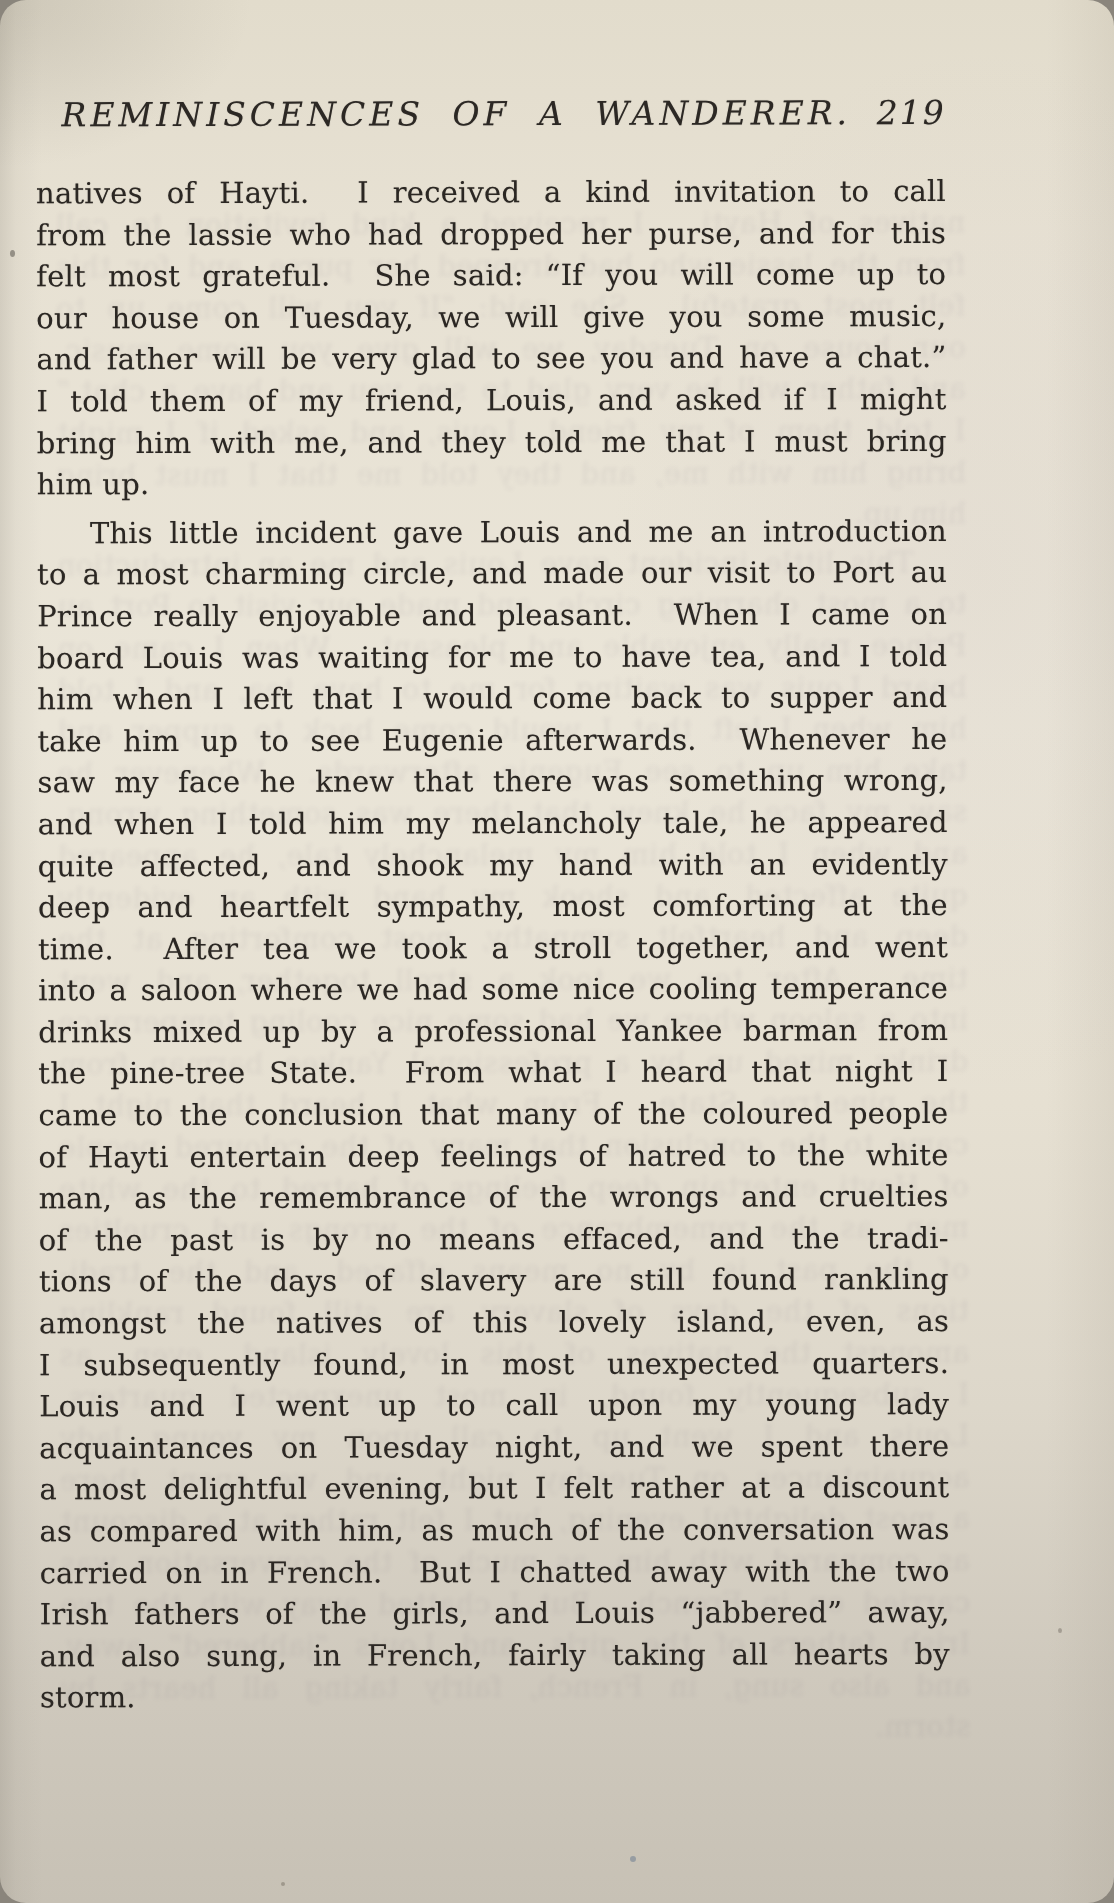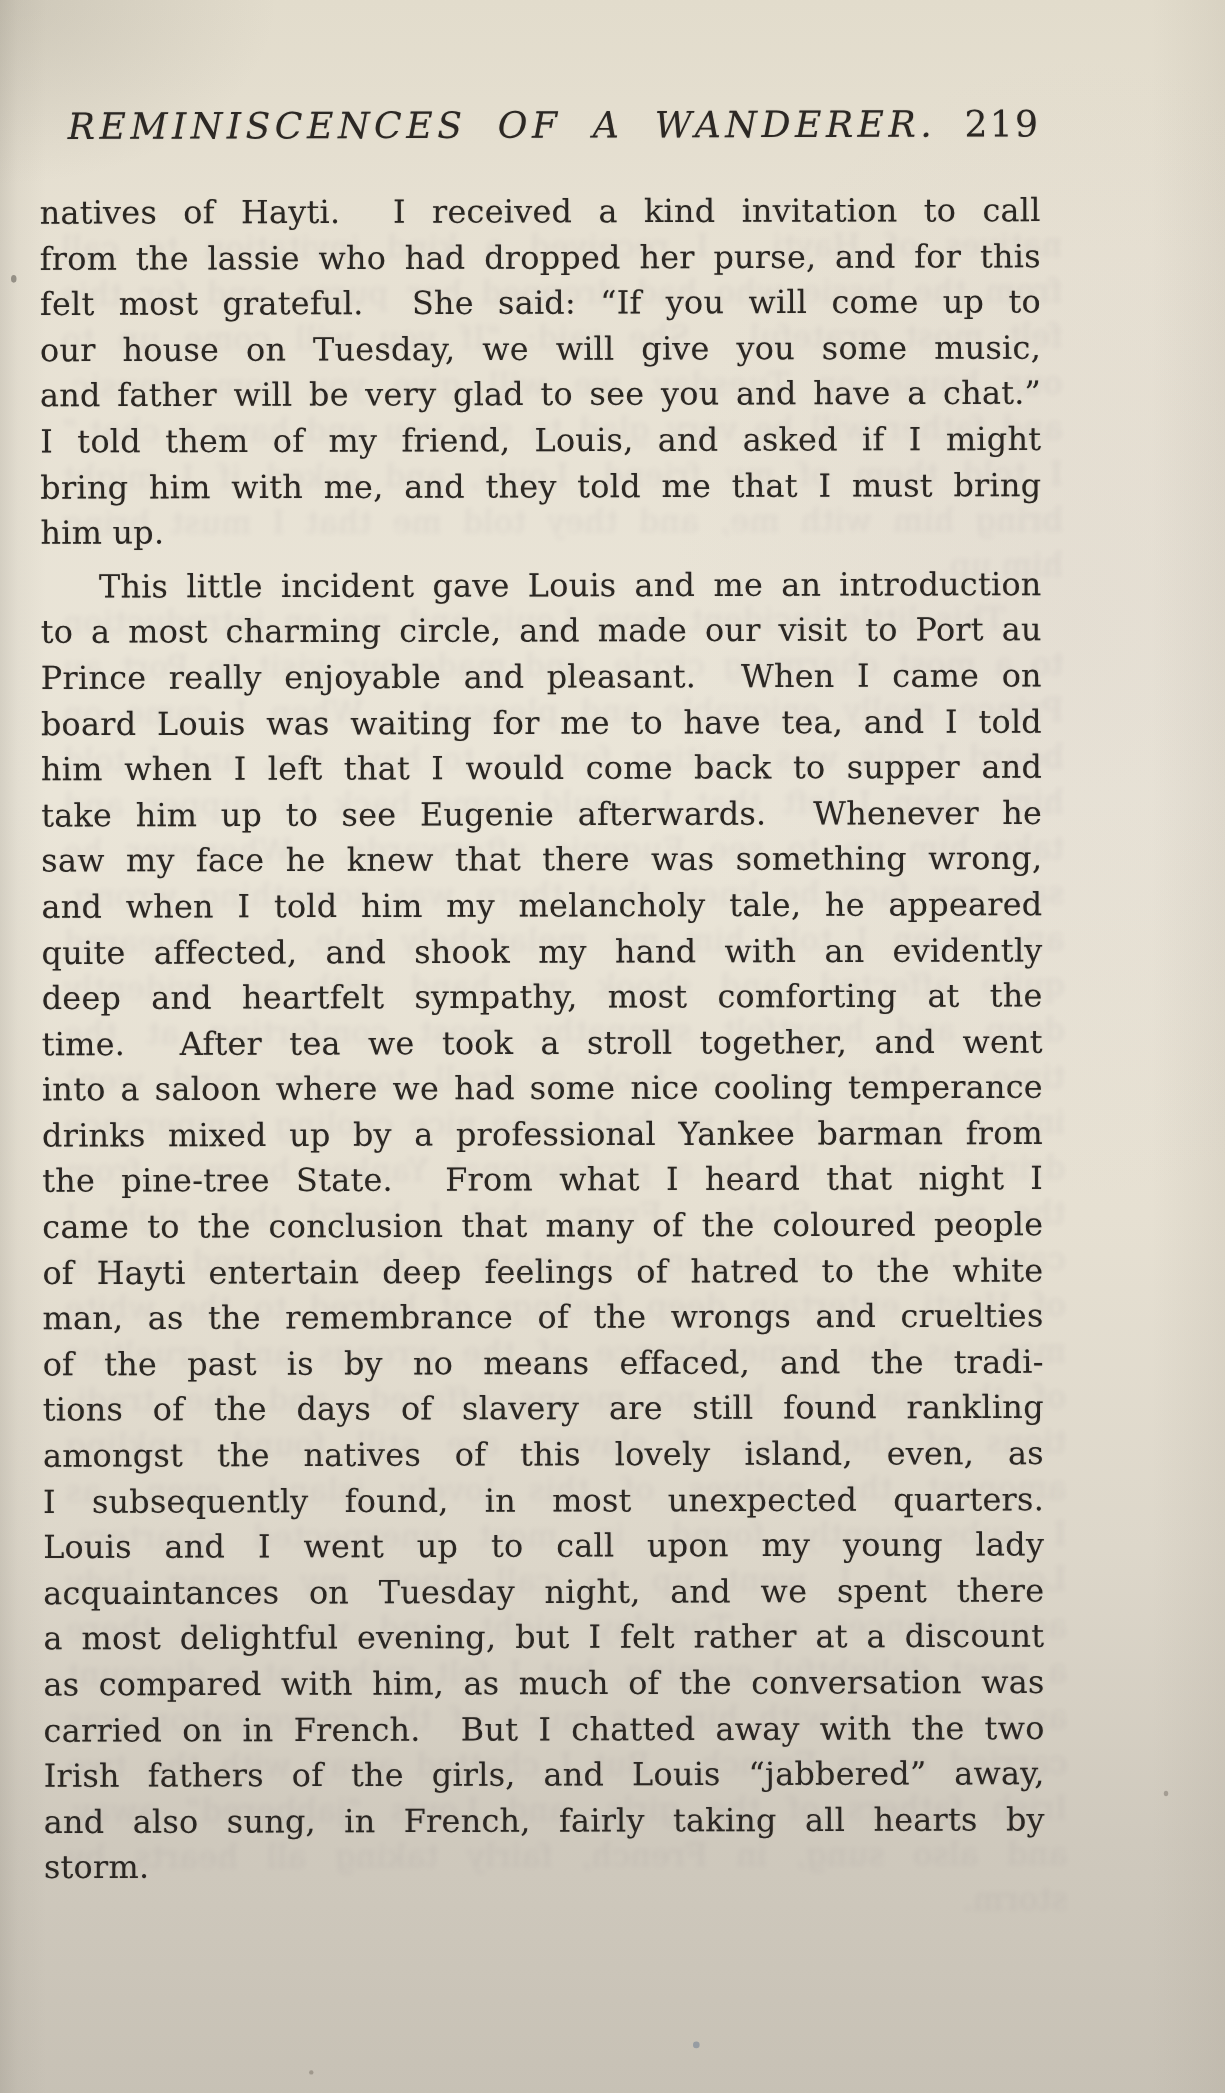--- a/index.html
+++ b/index.html
@@ -7,36 +7,37 @@
     position:relative;
     width:1114px;height:1903px;
     overflow:hidden;
     font-family:"DejaVu Serif","Liberation Serif",serif;
     background:
       radial-gradient(ellipse 360px 240px at 0% 0%, rgba(120,114,103,.20), transparent 70%),
       radial-gradient(ellipse 500px 700px at 88% 30%, rgba(186,172,178,.10), transparent 75%),
       linear-gradient(90deg, rgba(108,103,93,.17) 0px, rgba(108,103,93,.06) 16px, rgba(108,103,93,0) 42px),
       linear-gradient(90deg, rgba(0,0,0,0) 94%, rgba(146,137,122,.12) 100%),
       linear-gradient(180deg,#e2dccc 0%,#e7e1d3 12%,#eae5d8 38%,#e6e0d2 58%,#ddd7ca 74%,#cfc9bd 88%,#c7c1b5 100%);
+    border-radius: 26px;
   }
   .content{position:absolute;inset:0;transform:rotate(-0.15deg);color:#2b2723;}
   .pageheader{
     position:absolute;left:38px;top:94px;width:910px;
     display:flex;align-items:baseline;
   }
   .title{
     flex:1;text-align:center;
     font-style:italic;font-size:33px;line-height:40px;
     letter-spacing:4px;word-spacing:14px;
     color:#2c2824;
     text-shadow:0 0 1px rgba(44,40,36,.35);
   }
   .pagenum{
     font-size:33px;line-height:40px;letter-spacing:2px;
-    color:#2c2824;text-shadow:0 0 1px rgba(44,40,36,.35);
+    color:#2c2824;text-shadow:0 0 1px rgba(44,40,36,.35);font-style:italic;
   }
   .bodytext{
     position:absolute;left:38px;top:172px;width:910px;
     font-size:29px;line-height:41.6px;
     color:#2b2723;
     letter-spacing:.2px;
     text-shadow:0 0 1px rgba(43,39,35,.32);
   }
   .para{margin:0;}
   .para + .para{margin-top:7px;}

